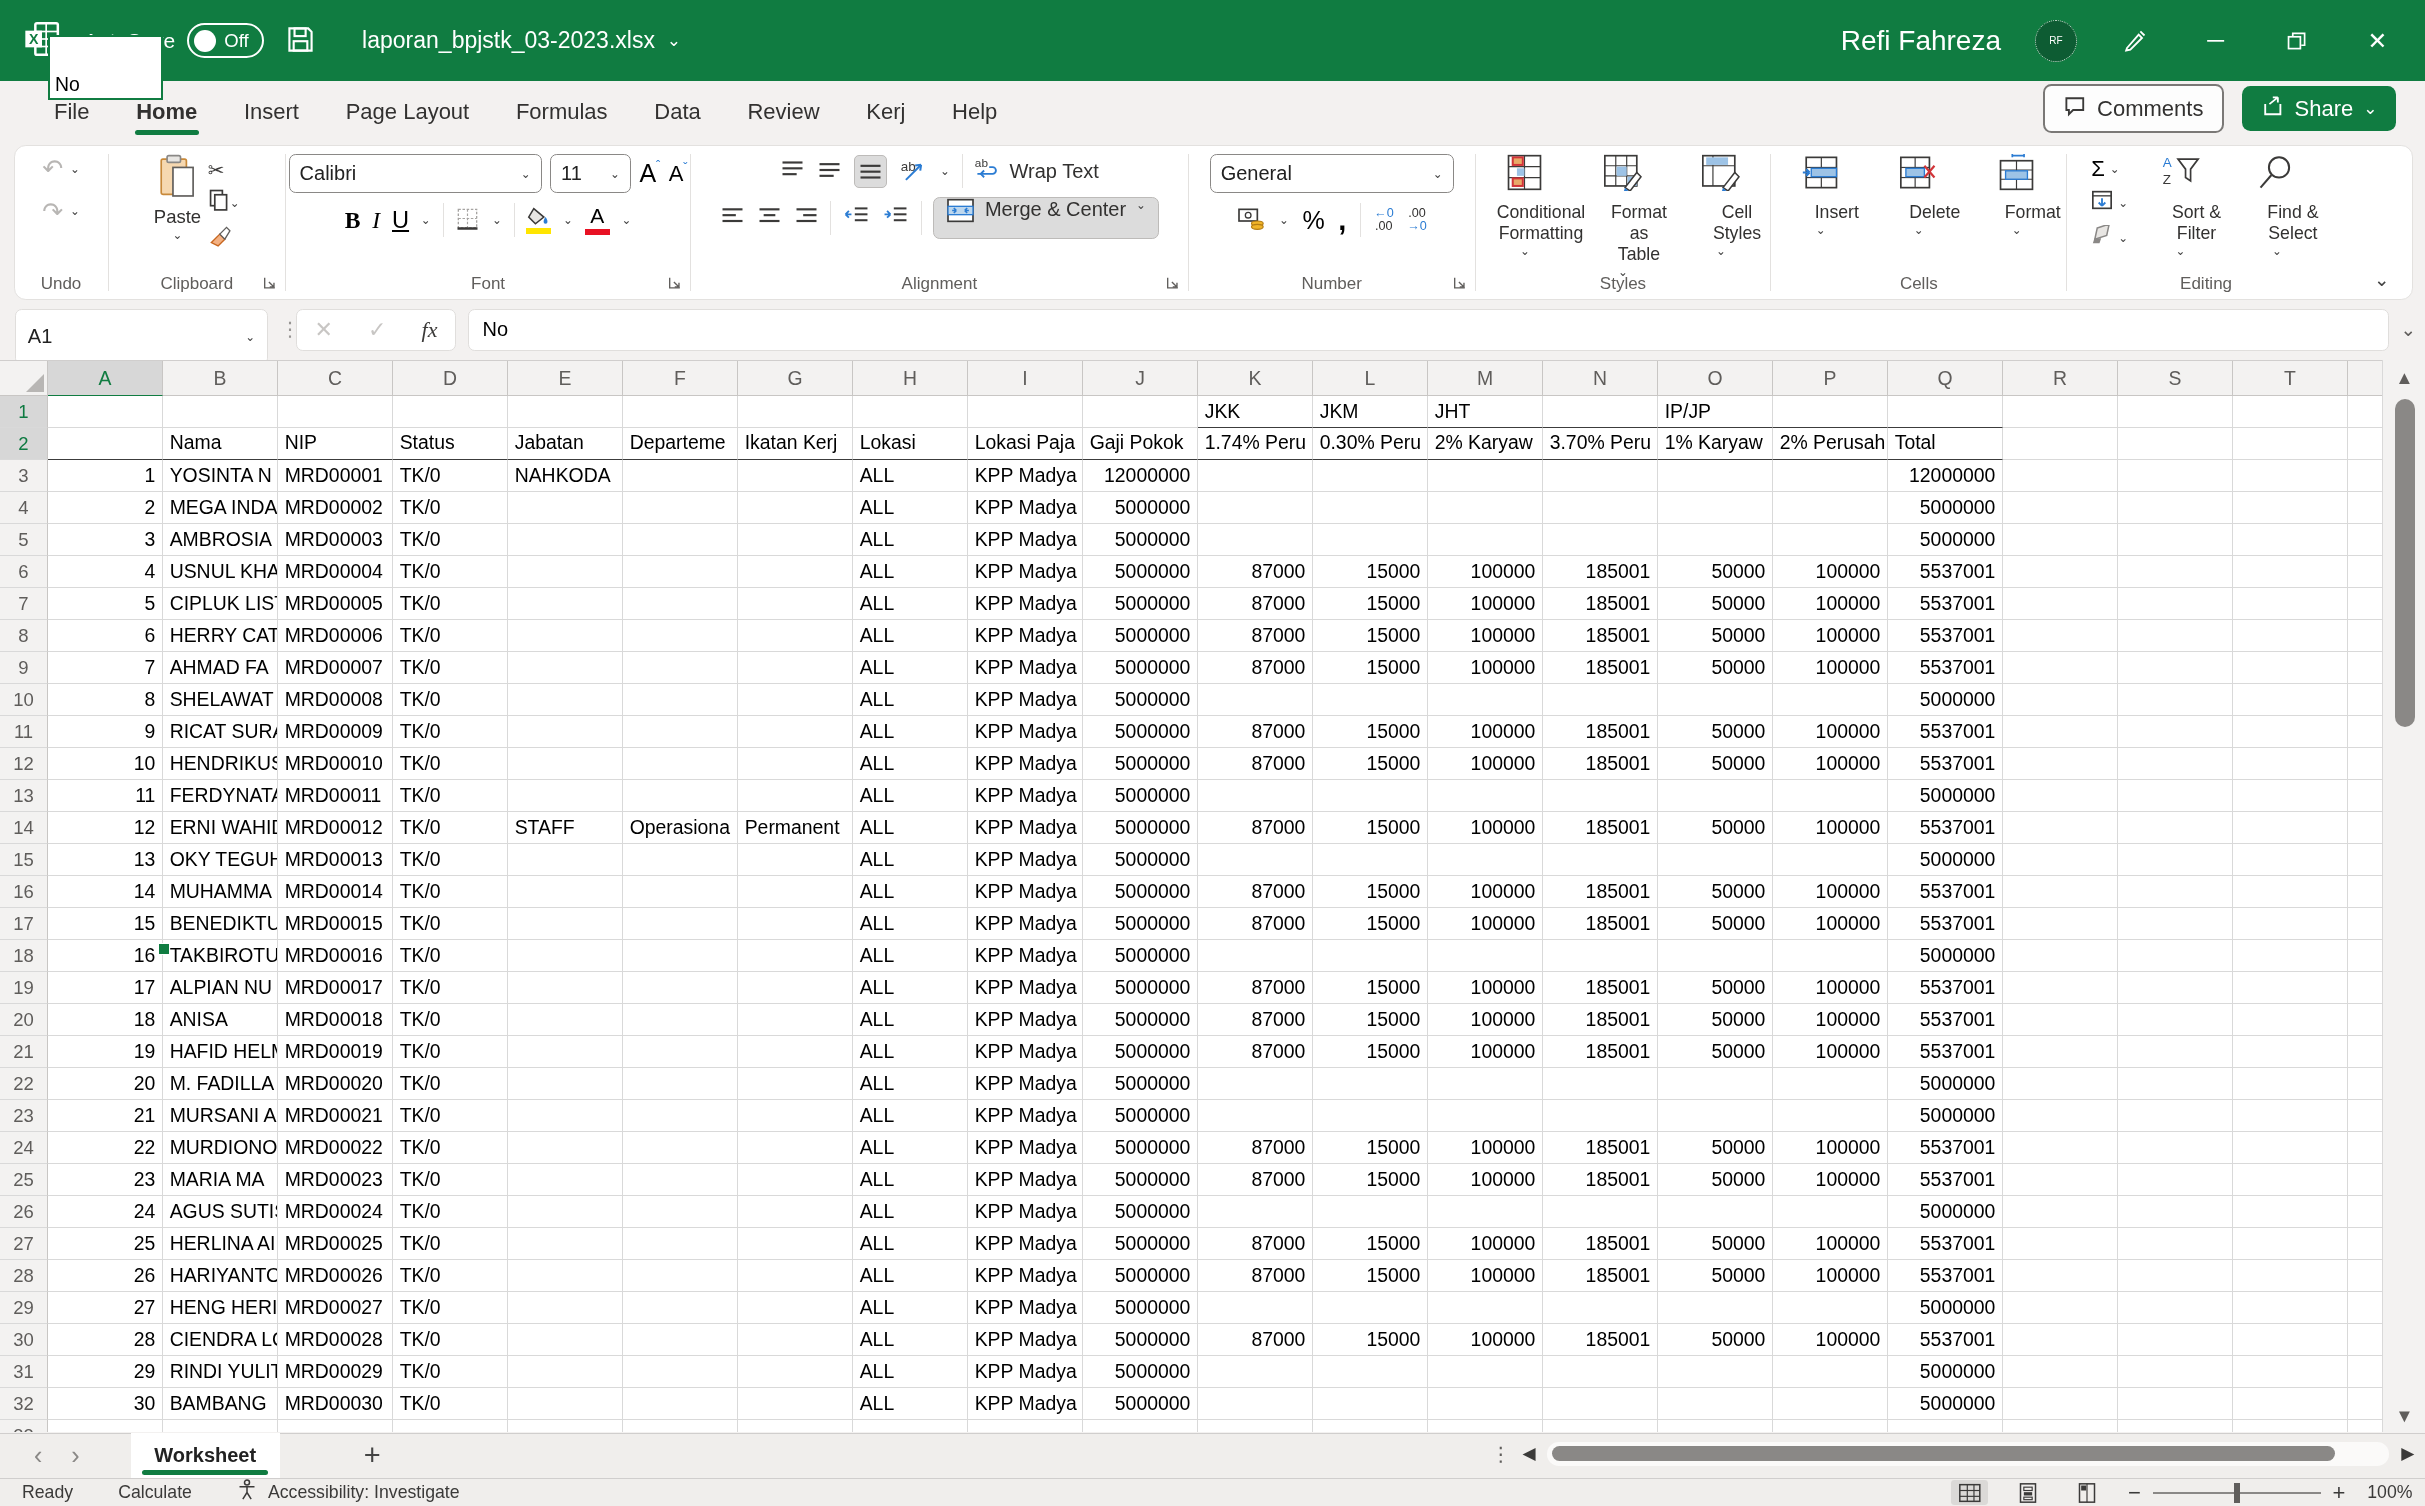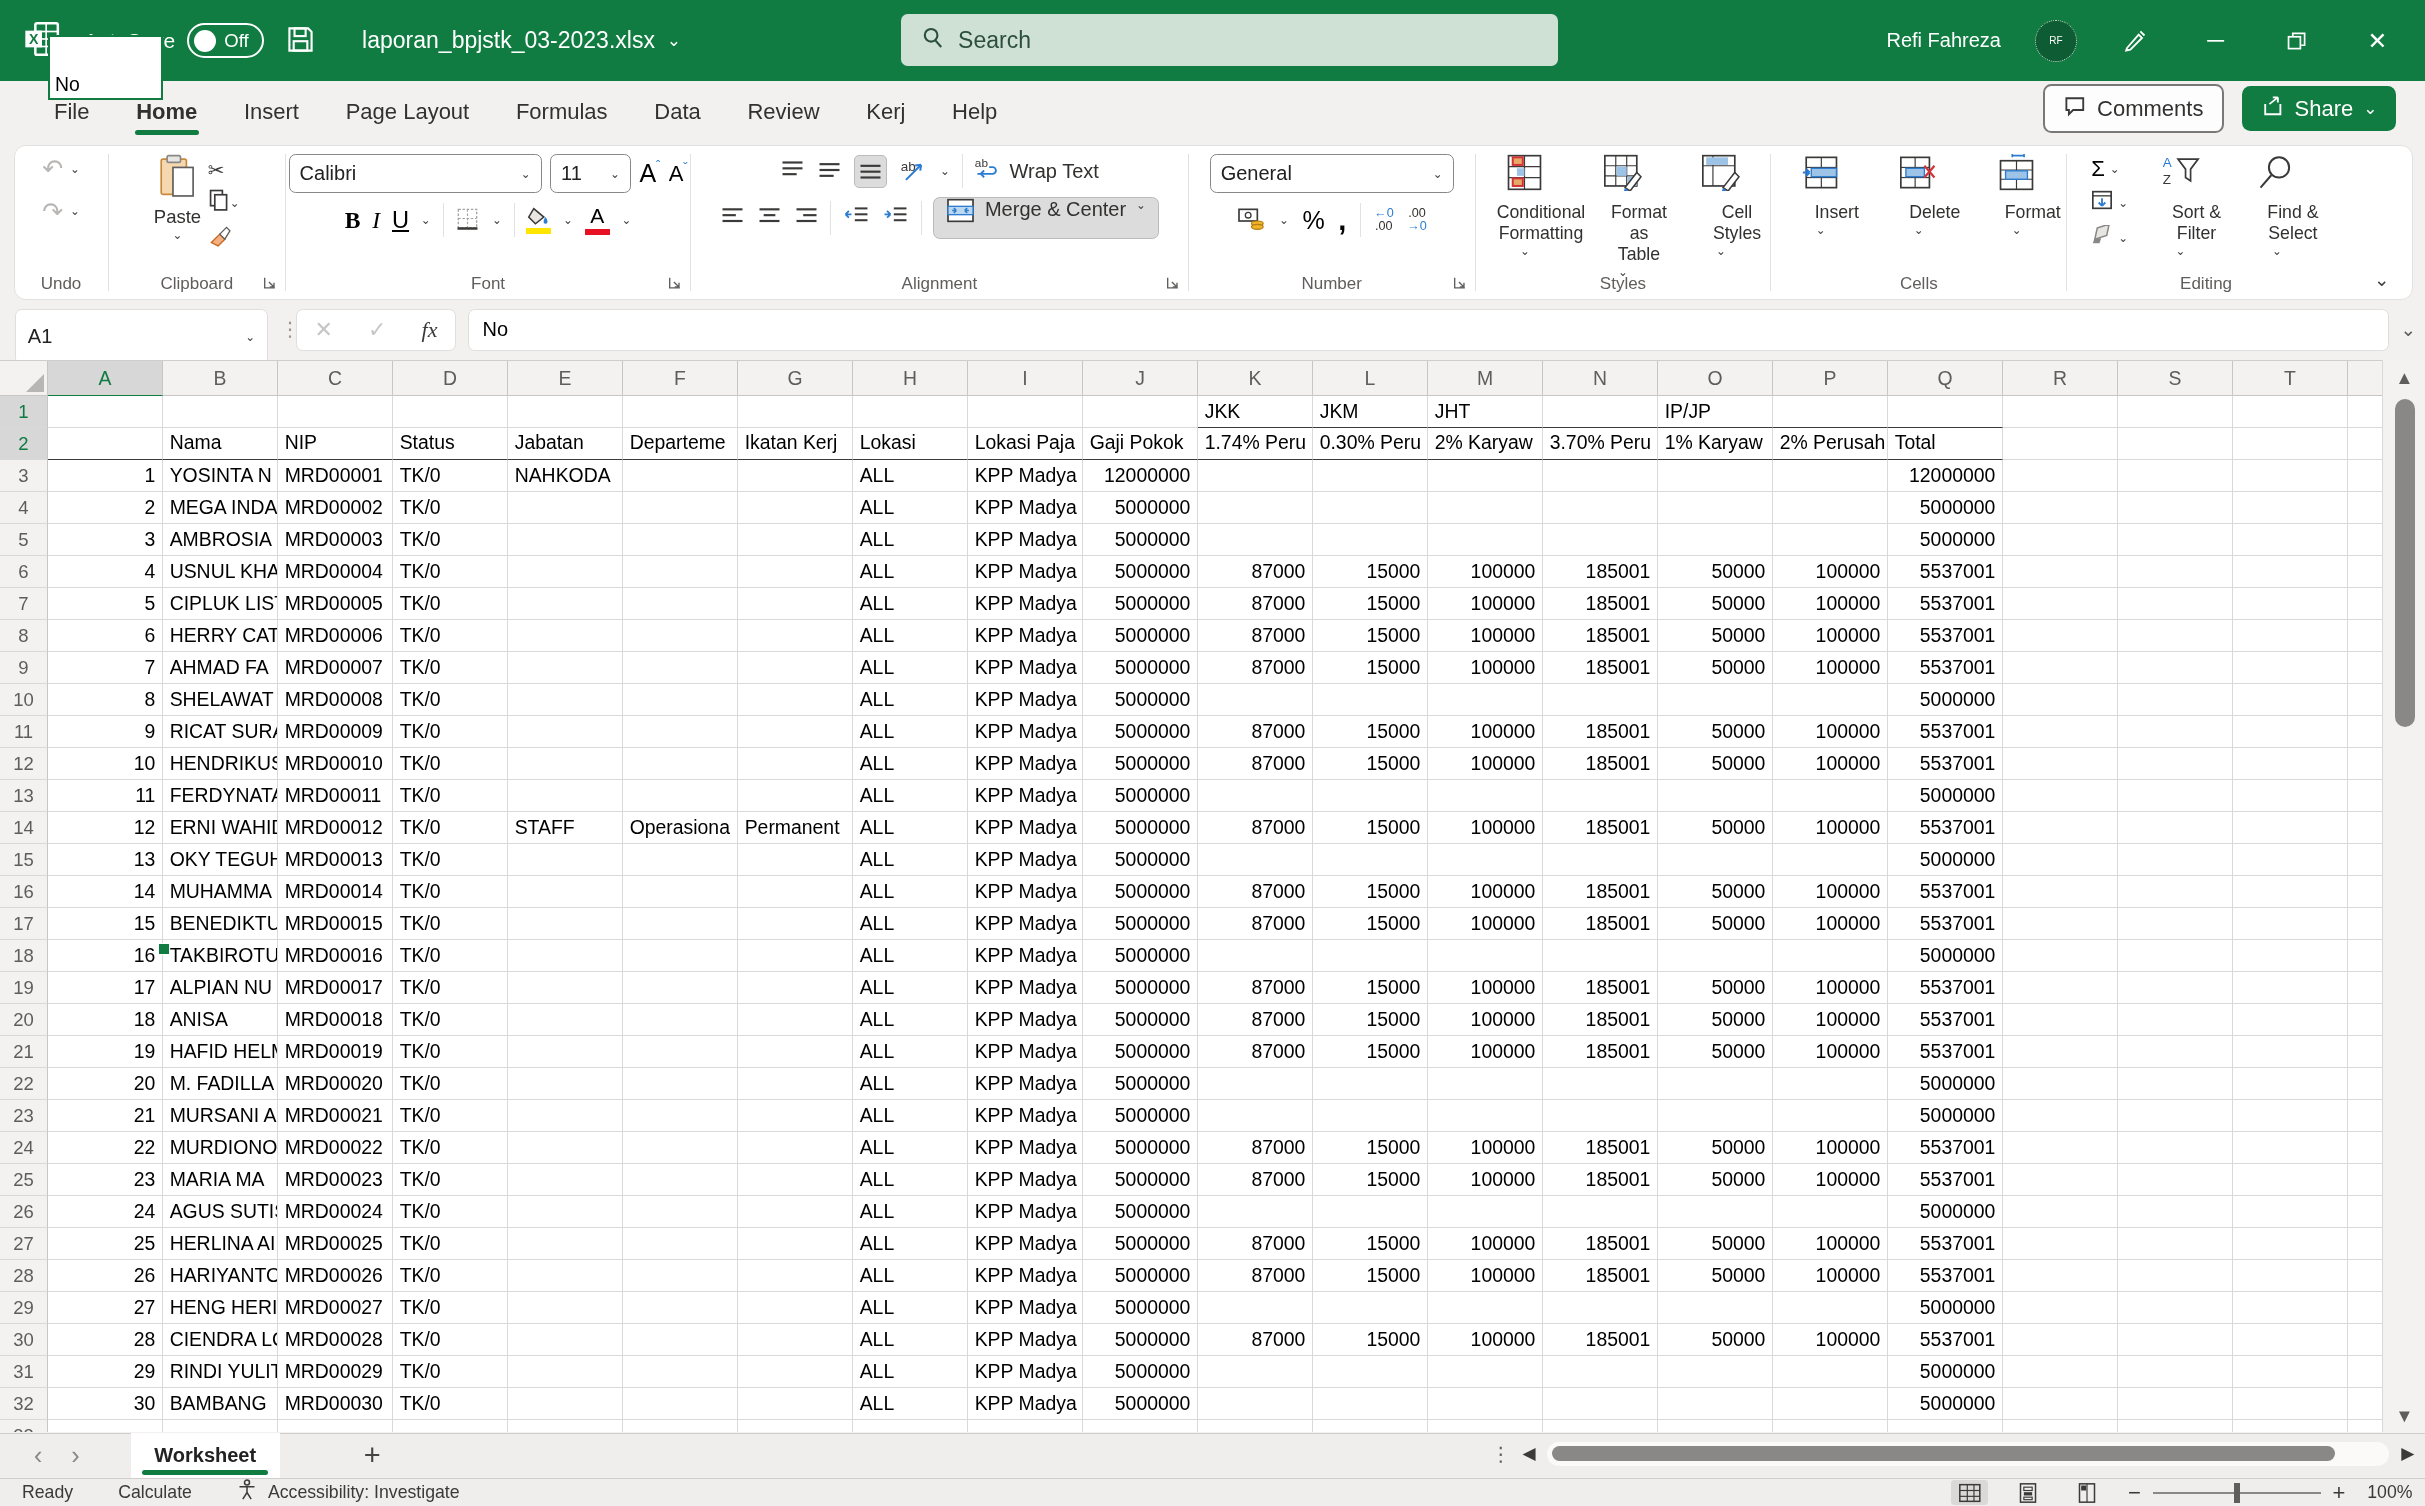--- a/index.html
+++ b/index.html
@@ -9,21 +9,21 @@
   
   .titlebar{position:absolute;top:0;left:0;right:0;height:81px;background:#107C41;display:flex;align-items:center;color:#fff;}
   .tb-left{display:flex;align-items:center;gap:22px;padding-left:22px;}
   .autosave{display:flex;align-items:center;gap:11.8px;font-size:21px;}
   .toggle{display:flex;align-items:center;gap:8.4px;border:2.1px solid #fff;border-radius:841px;padding:4.2px 13.5px 4.2px 5px;font-size:18.5px;}
   .knob{width:22px;height:22px;border-radius:50%;background:#fff;}
   .filetitle{display:flex;align-items:center;gap:11.8px;font-size:23px;margin-left:25px;}
   .chev{font-size:17px;line-height:1;}
   .searchbox{position:absolute;left:901px;top:14.3px;width:657px;height:52px;background:#cfe0d4;border-radius:6.7px;display:flex;align-items:center;gap:13.5px;padding-left:20px;box-sizing:border-box;color:#2c4f3c;font-size:23px;}
   .tb-right{position:absolute;right:0;top:0;height:81px;display:flex;align-items:center;gap:34px;padding-right:25px;}
-  .username{font-size:20px;}
+  .username{font-size:28px;}
   .avatar{width:40px;height:40px;border-radius:50%;background:#0d5c33;border:1.7px dotted #cfe0d4;display:flex;align-items:center;justify-content:center;font-size:10px;}
   .winbtn{width:47px;display:flex;justify-content:center;align-items:center;font-size:23.6px;color:#fff;}
 
   
   .tabsrow{position:absolute;top:81px;left:0;right:0;height:62px;display:flex;align-items:center;}
   .tabs{display:flex;align-items:center;padding-left:34px;gap:6.7px;}
   .rtab{position:relative;padding:8.4px 20px;font-size:22px;color:#323130;white-space:nowrap;}
   .rtab.active{font-weight:bold;}
   .rtab.active::after{content:"";position:absolute;left:18.5px;right:18.5px;bottom:-1.7px;height:5px;border-radius:2.5px;background:#107C41;}
   .tabs-right{position:absolute;right:30px;top:84px;display:flex;gap:18.5px;align-items:center;}
@@ -166,29 +166,20 @@
             <path d="M4 4 h22 l4 4 v22 h-26 z" fill="none" stroke="#fff" stroke-width="2.5"></path>
             <rect x="10" y="4" width="13" height="9" fill="none" stroke="#fff" stroke-width="2.5"></rect>
             <rect x="9" y="19" width="16" height="11" fill="none" stroke="#fff" stroke-width="2.5"></rect>
           </svg>
       </span>
       <div class="filetitle">
         <span>laporan_bpjstk_03-2023.xlsx</span>
         <span class="chev">⌄</span>
       </div>
     </div>
-    <div class="searchbox">
-      <span>
-        <svg width="23.6" height="23.6" viewBox="0 0 28 28">
-            <circle cx="12" cy="11" r="7.5" fill="none" stroke="#2c4f3c" stroke-width="2.5"></circle>
-            <line x1="17" y1="17" x2="24" y2="25" stroke="#2c4f3c" stroke-width="2.5"></line>
-          </svg>
-      </span>
-      <span>Search</span>
-    </div>
     <div class="tb-right">
       <span class="username">Refi Fahreza</span>
       <span class="avatar">
           <span>RF</span>
         </span>
       <span class="winbtn">
         <svg width="25" height="25" viewBox="0 0 30 30">
             <path d="M6 24 L20 8 L24 12 L10 26 L5 27 z" fill="none" stroke="#fff" stroke-width="2.2"></path>
             <line x1="22" y1="4" x2="27" y2="9" stroke="#fff" stroke-width="2.2"></line>
           </svg>

